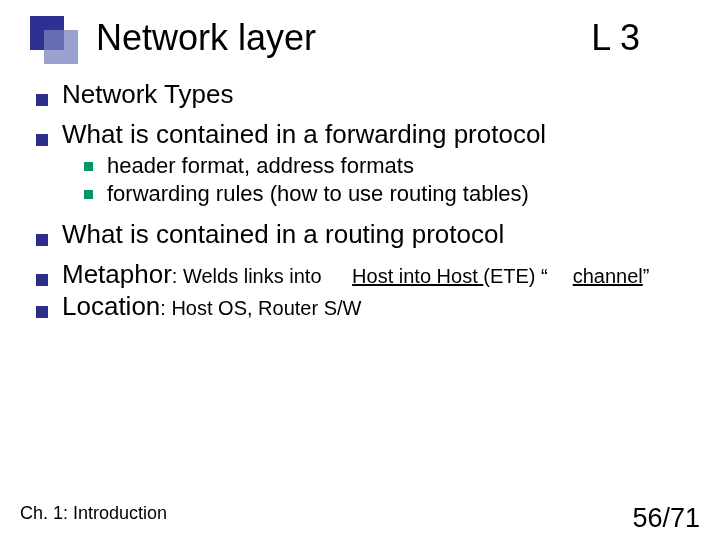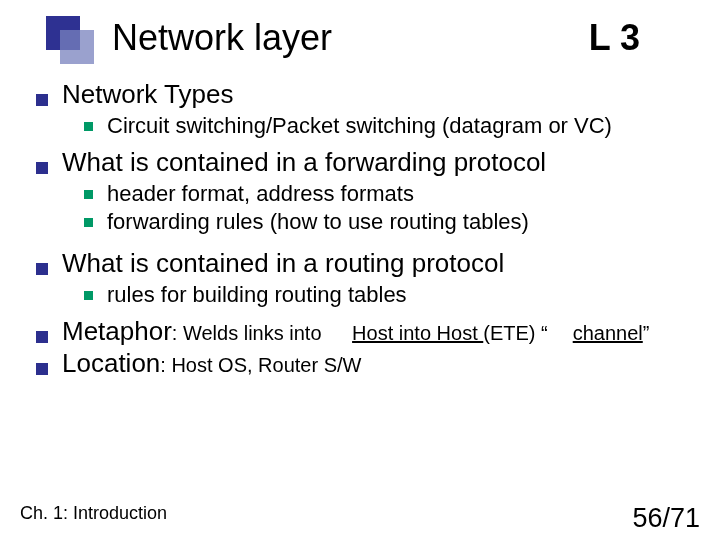--- a/index.html
+++ b/index.html
@@ -14,21 +14,21 @@
   }
   .slide {
     position: relative;
     width: 720px;
     height: 540px;
     box-sizing: border-box;
   }
   .title-wrap {
     position: absolute;
     top: 8px;
-    left: 46px;
+    left: 30px;
     right: 20px;
     height: 60px;
     display: flex;
     align-items: center;
   }
   .title-accent {
     position: relative;
     width: 54px;
     height: 44px;
     flex: 0 0 auto;
@@ -50,21 +50,21 @@
     flex: 1 1 auto;
     display: flex;
     justify-content: space-between;
     align-items: baseline;
     font-size: 36px;
   }
   .title-left {
     font-weight: normal;
   }
   .title-right {
-    font-weight: bold;
+    font-weight: normal;
     padding-right: 60px;
     margin-left: 20px;
   }
   .body {
     position: absolute;
     top: 74px;
     left: 36px;
     right: 10px;
     bottom: 32px;
   }
@@ -129,24 +129,20 @@
       <span class="title-right">L 3</span>
     </div>
   </div>
 
   <div class="body">
 
     <div class="lvl1">
       <div class="sq"></div>
       <div class="txt">Network Types</div>
     </div>
-    <div class="lvl2">
-      <div class="sq small"></div>
-      <div class="txt">Circuit switching/Packet switching (datagram or VC)</div>
-    </div>
 
     <div class="gap"></div>
 
 
     <div class="lvl1 tight">
       <div class="sq"></div>
       <div class="txt">What is contained in a forwarding protocol</div>
     </div>
     <div class="lvl2">
       <div class="sq small"></div>
@@ -155,24 +151,20 @@
     <div class="lvl2">
       <div class="sq small"></div>
       <div class="txt">forwarding rules (how to use routing tables)</div>
     </div>
 
     <div class="gap"></div>
 
     <div class="lvl1">
       <div class="sq"></div>
       <div class="txt">What is contained in a routing protocol</div>
-    </div>
-    <div class="lvl2">
-      <div class="sq small"></div>
-      <div class="txt">rules for building routing tables</div>
     </div>
 
     <div class="gap"></div>
 
 
     <div class="lvl1 tight">
       <div class="sq"></div>
       <div class="txt">
         <span class="seg">Metaphor</span><span class="seg sub">: Welds links into </span><span class="seg sub u">Host into Host </span><span class="seg sub">(ETE) “</span><span class="seg sub u">channel</span><span class="seg sub">”</span>
       </div>

